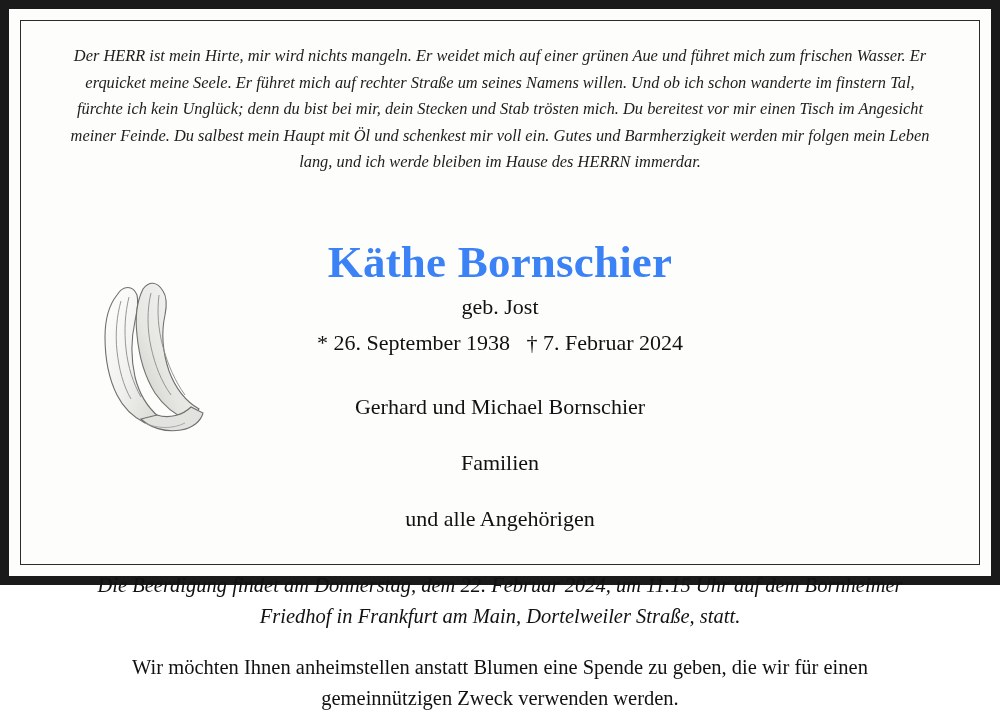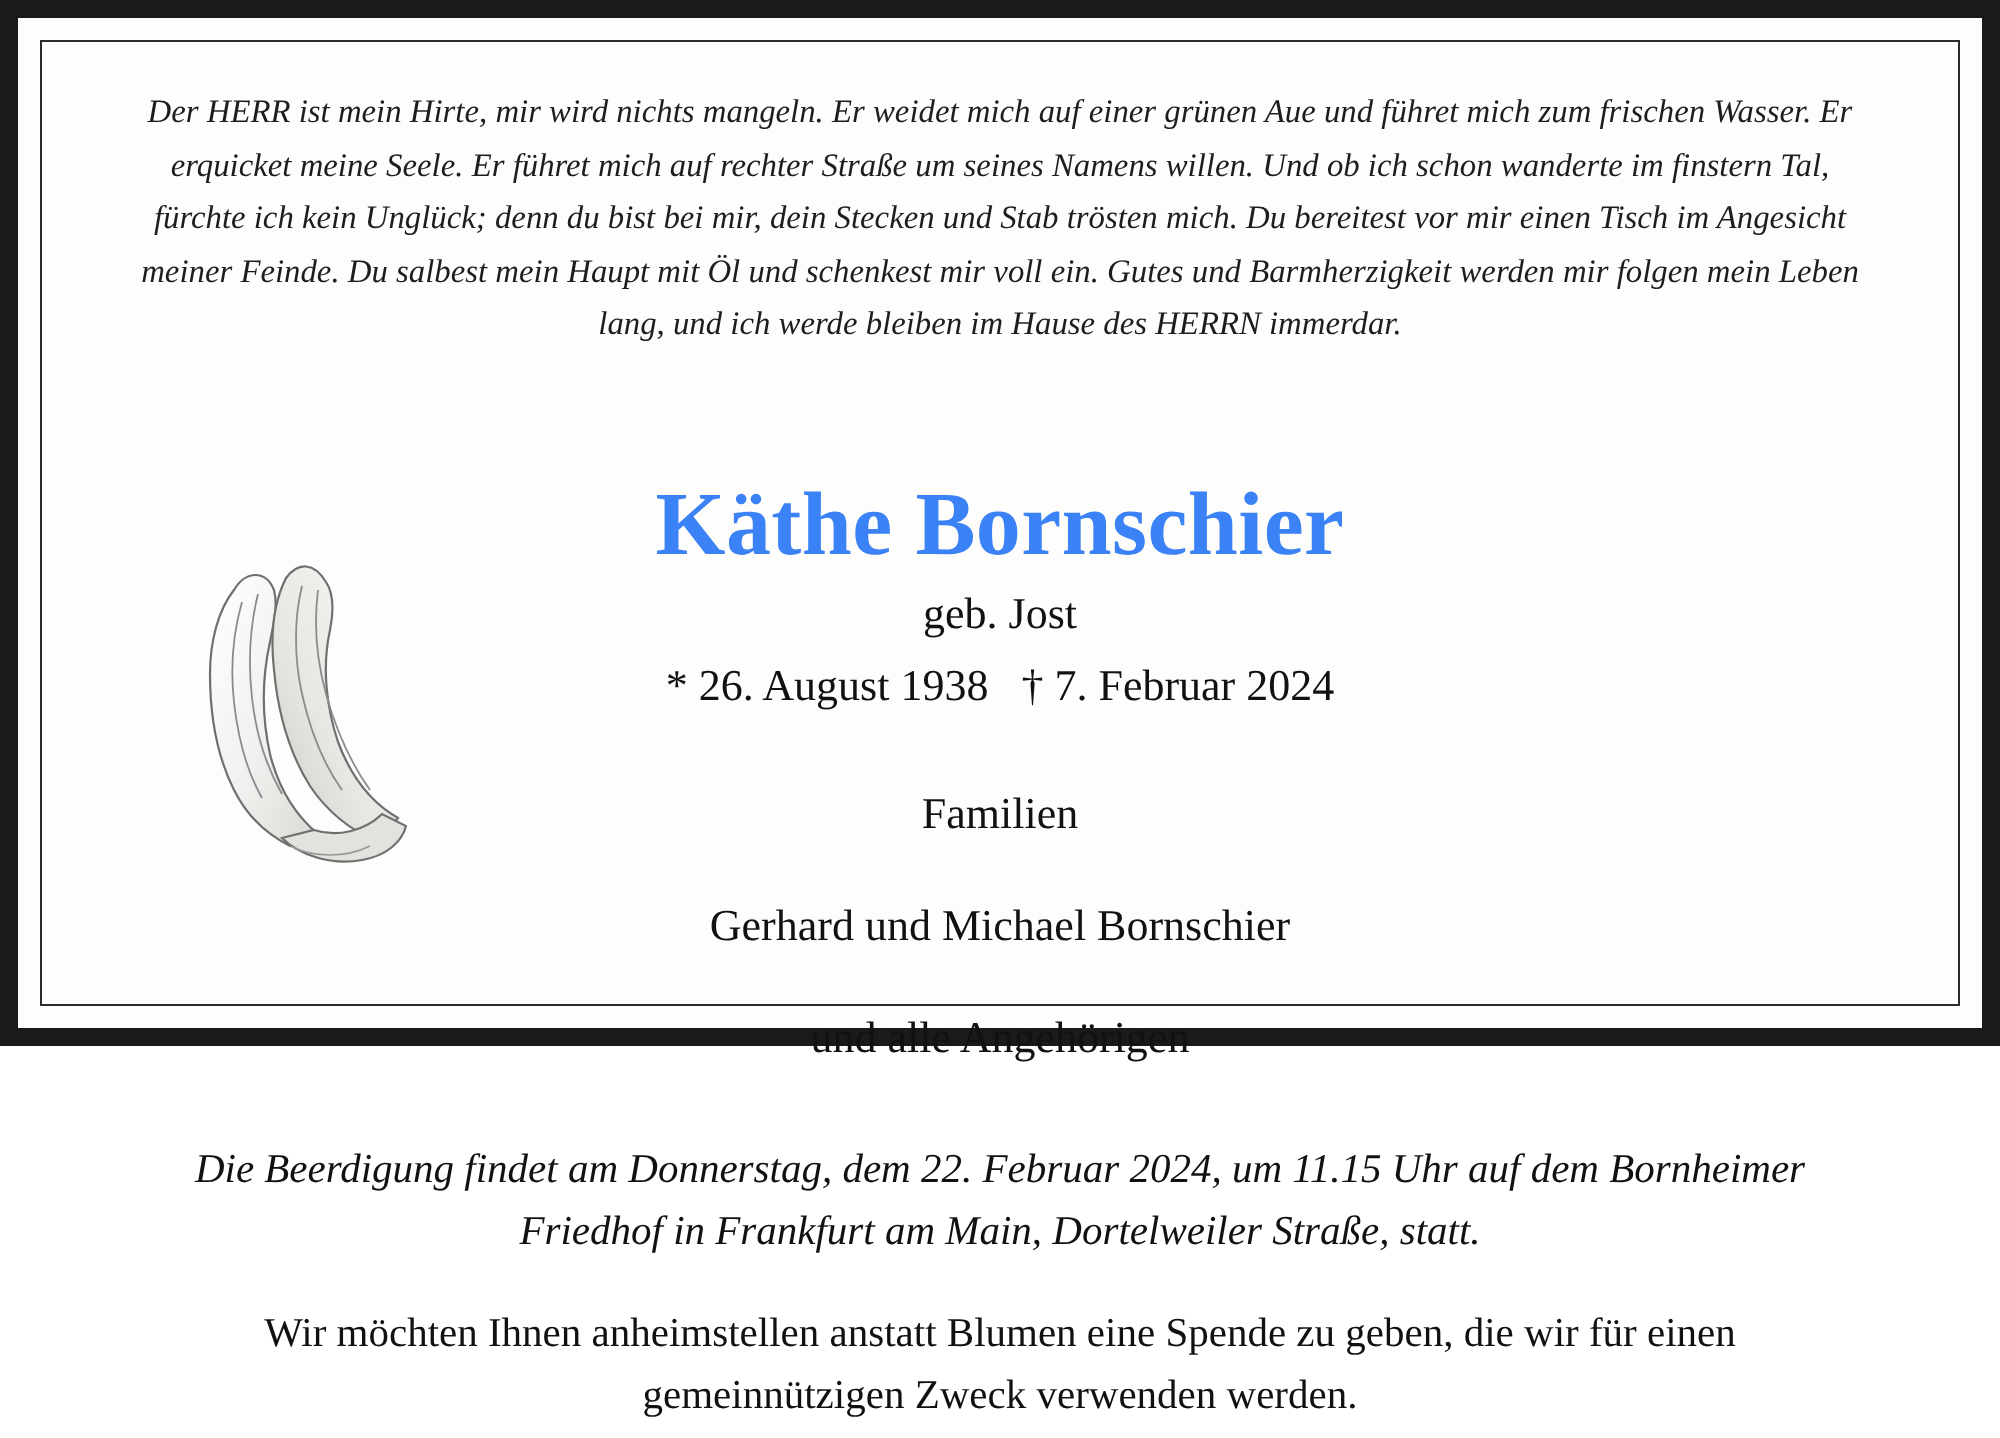--- a/index.html
+++ b/index.html
@@ -11,21 +11,21 @@
     width: 1000px;
     height: 719px;
     overflow: hidden;
     font-family: "Liberation Serif", serif;
     color: #111111;
   }
   .obituary {
     position: relative;
     box-sizing: border-box;
     width: 1000px;
-    height: 523px;
+    height: 585px;
     background: #fdfdfb;
     border: 9px solid #1a1a1a;
     padding: 0;
   }
   .inner-frame {
     position: absolute;
     top: 11px;
     left: 11px;
     right: 11px;
     bottom: 11px;
@@ -157,25 +157,25 @@
   <div class="content">
     <p class="verse">Der HERR ist mein Hirte, mir wird nichts mangeln. Er weidet mich auf einer grünen Aue und führet mich zum frischen Wasser. Er erquicket meine Seele. Er führet mich auf rechter Straße um seines Namens willen. Und ob ich schon wanderte im finstern Tal, fürchte ich kein Unglück; denn du bist bei mir, dein Stecken und Stab trösten mich. Du bereitest vor mir einen Tisch im Angesicht meiner Feinde. Du salbest mein Haupt mit Öl und schenkest mir voll ein. Gutes und Barmherzigkeit werden mir folgen mein Leben lang, und ich werde bleiben im Hause des HERRN immerdar.</p>
 
     <div class="spacer-lg"></div>
 
 
     <h1 class="name">Käthe Bornschier</h1>
 
     <p class="born-name">geb. Jost</p>
 
-    <p class="dates">* 26. August 1938   † 7. Februar 2024</p>
+    <p class="dates">* 26. September 1938   † 7. Februar 2024</p>
 
     <div class="family-block">
+      <p class="family-line">Gerhard und Michael Bornschier</p>
       <p class="family-line">Familien</p>
-      <p class="family-line">Gerhard und Michael Bornschier</p>
       <p class="family-line">und alle Angehörigen</p>
     </div>
 
     <p class="funeral">Die Beerdigung findet am Donnerstag, dem 22. Februar 2024, um 11.15 Uhr auf dem Bornheimer Friedhof in Frankfurt am Main, Dortelweiler Straße, statt.</p>
 
     <p class="donation">Wir möchten Ihnen anheimstellen anstatt Blumen eine Spende zu geben, die wir für einen gemeinnützigen Zweck verwenden werden.</p>
   </div>
 </div>
 
 </body></html>

